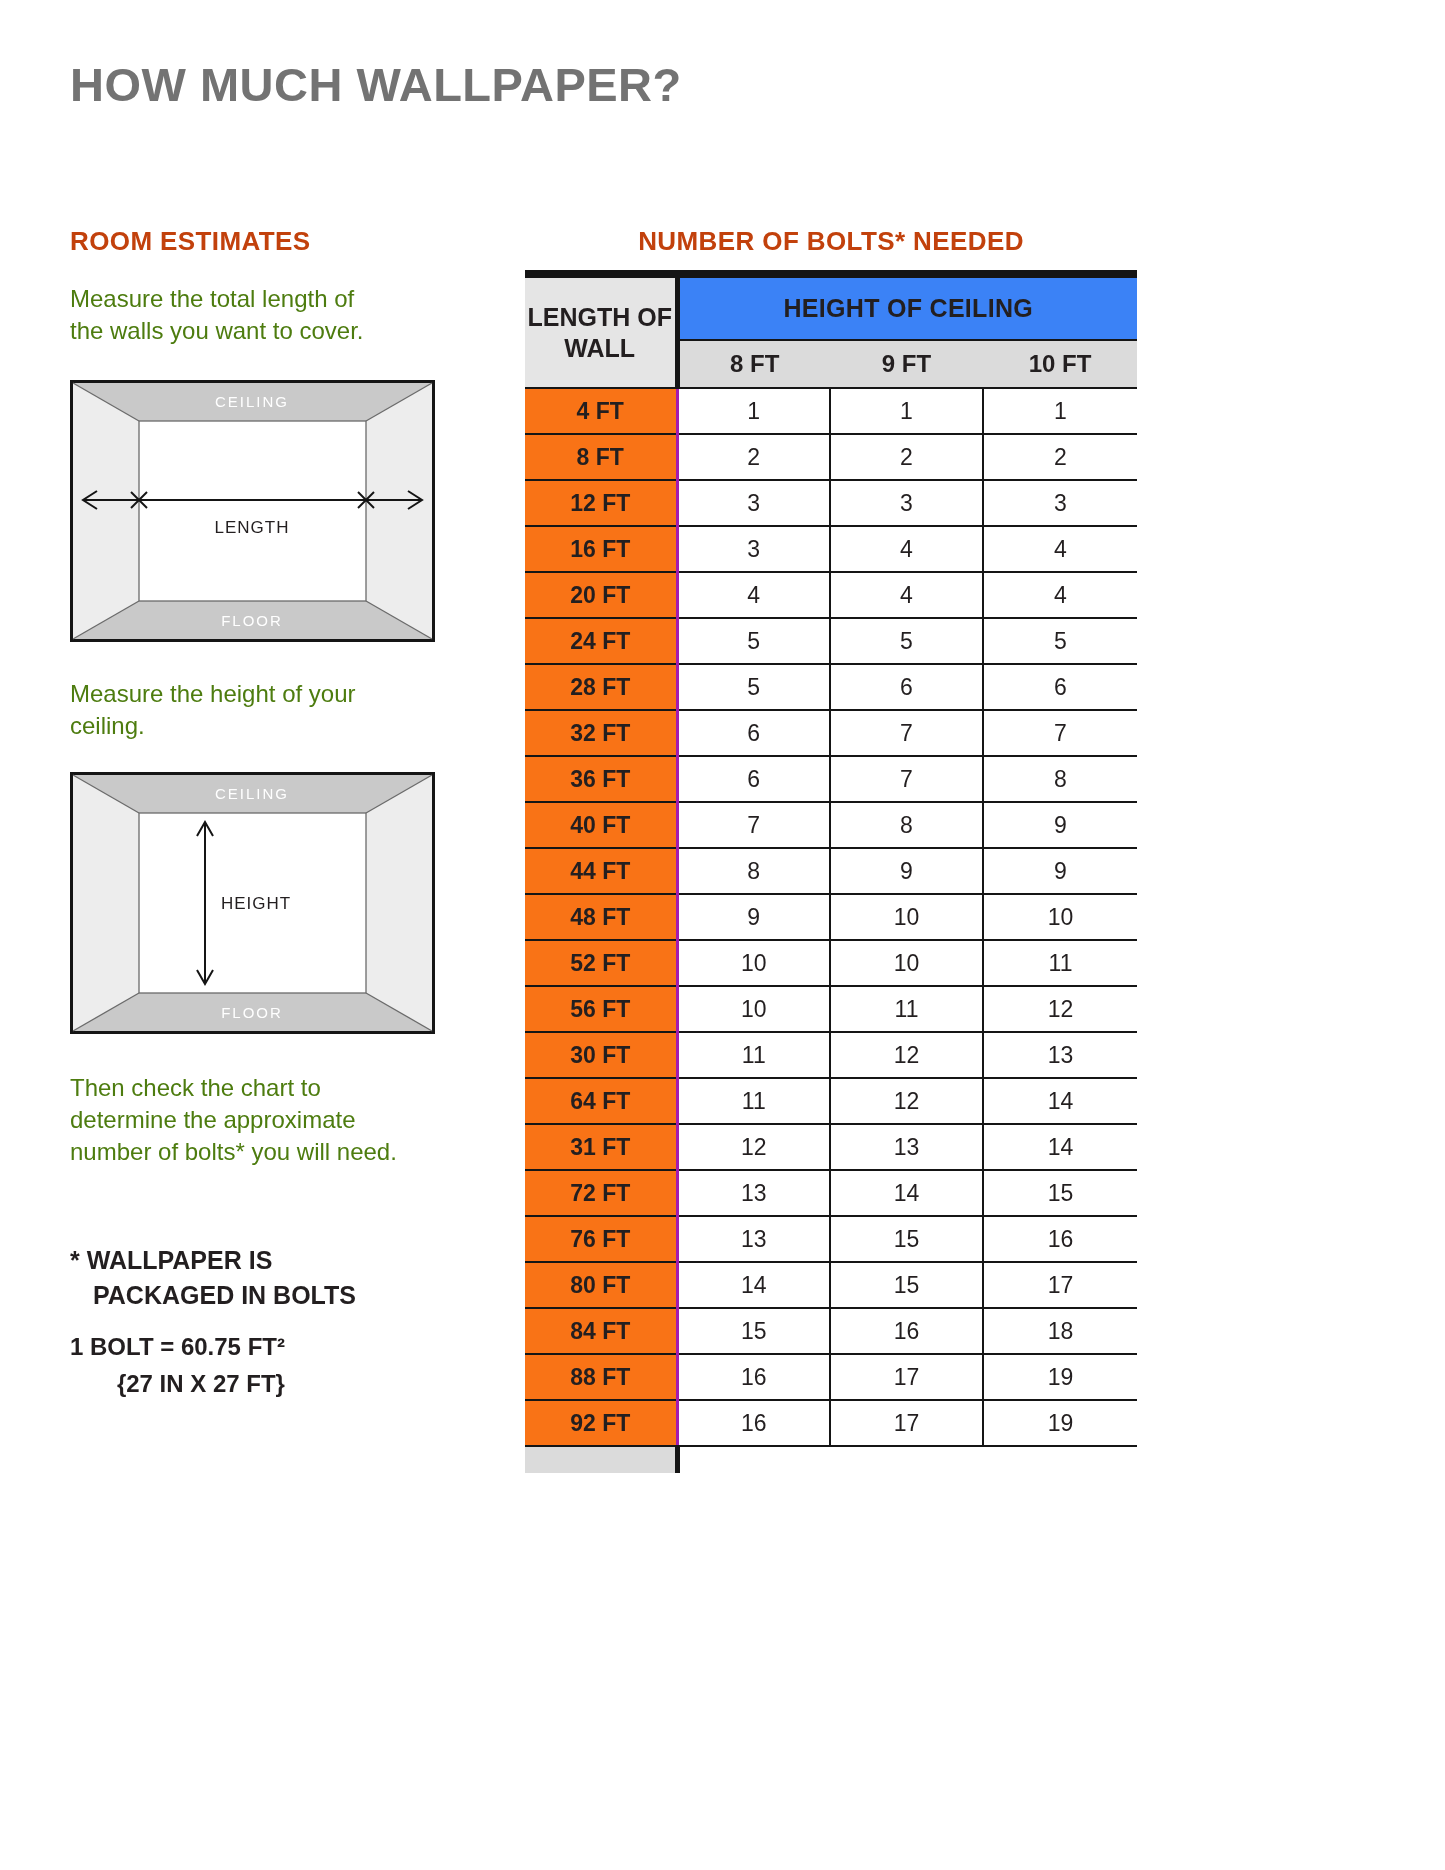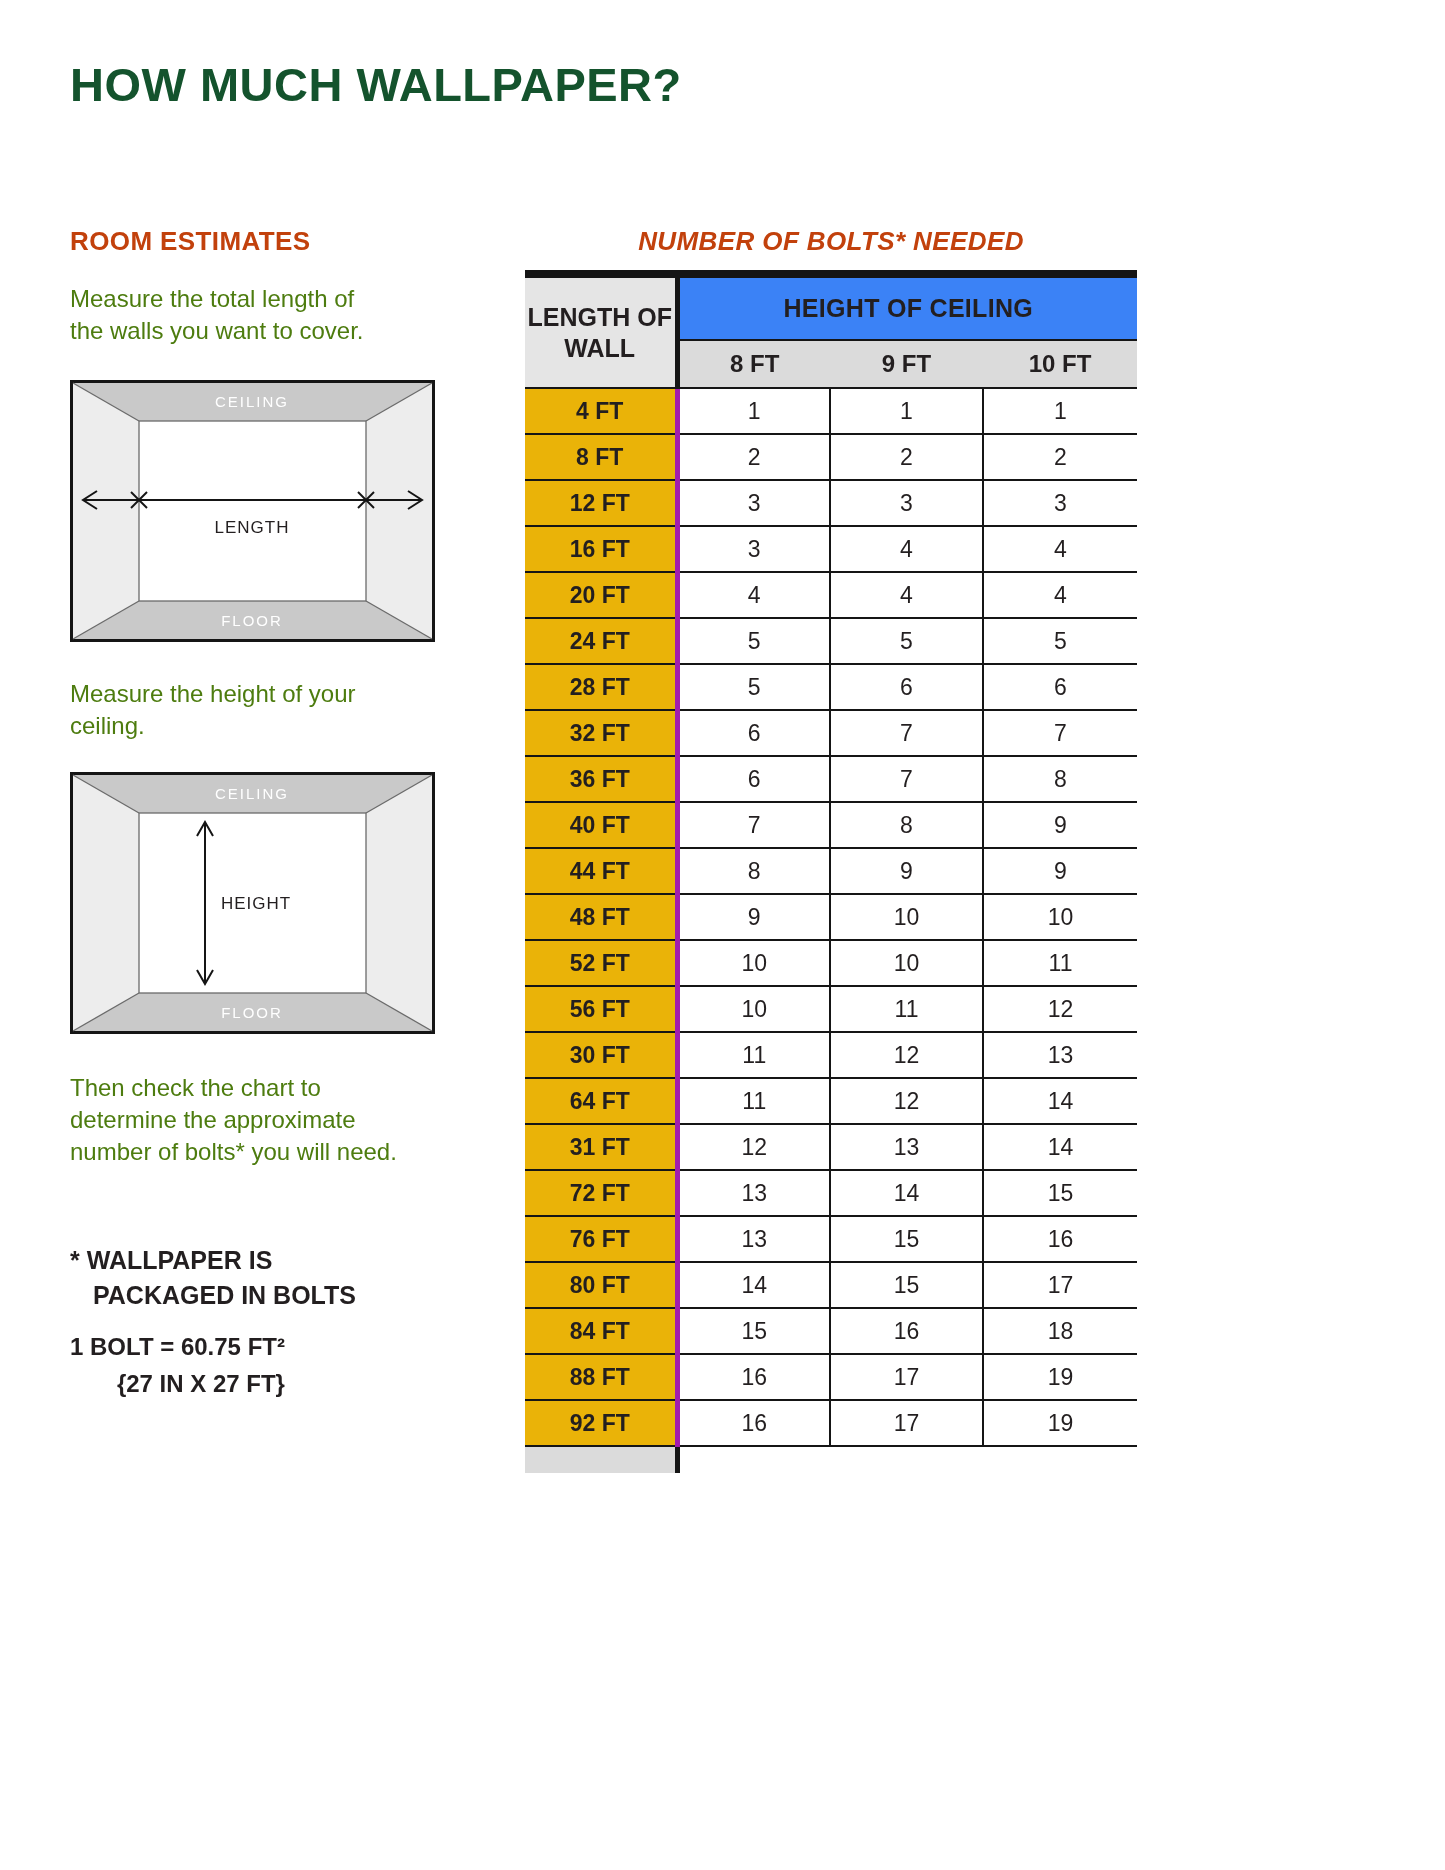--- a/index.html
+++ b/index.html
@@ -1,26 +1,26 @@
 <!DOCTYPE html>
 <html><head>
 <meta charset="utf-8">
 <style>
   * { margin:0; padding:0; box-sizing:border-box; }
   html, body { width:1445px; height:1870px; background:#ffffff; }
   body { font-family:"Liberation Sans", sans-serif; color:#231f20; position:relative; overflow:hidden; }
 
   .page-title {
     position:absolute; left:70px; top:57px;
-    font-size:47px; font-weight:bold; color:#14532d; letter-spacing:0.5px;
+    font-size:47px; font-weight:bold; color:#737373; letter-spacing:0.5px;
   }
 
   .section-heading { font-size:26px; font-weight:bold; color:#c2410c; letter-spacing:0.4px; }
   #room-heading  { position:absolute; left:70px; top:226px; }
-  #table-heading { position:absolute; left:525px; top:226px; width:612px; text-align:center;font-style:italic; }
+  #table-heading { position:absolute; left:525px; top:226px; width:612px; text-align:center; }
 
   .para { position:absolute; left:70px; font-size:24px; line-height:1.33; color:#4d7c0f; }
   #para-length { top:283px; width:320px; }
   #para-height { top:678px; width:320px; }
   #para-chart  { top:1072px; width:358px; }
 
   #diagram-length { position:absolute; left:70px; top:380px; }
   #diagram-height { position:absolute; left:70px; top:772px; }
 
   svg text { font-family:"Liberation Sans", sans-serif; }
@@ -46,21 +46,21 @@
   th.group {
     background:#3b82f6; height:66px; font-size:25px; font-weight:bold;
     letter-spacing:0.3px; border-bottom:2px solid #151515;
   }
   th.sub { background:#dbdbdb; height:48px; font-size:24px; font-weight:bold; }
 
   #bolts-table tbody th, #bolts-table tbody td {
     height:46px; font-size:23px; border-top:2px solid #151515;
   }
   #bolts-table tbody th {
-    background:#eab308; font-weight:bold; border-right:5px solid #a21caf;
+    background:#f97316; font-weight:bold; border-right:3px solid #a21caf;
   }
   #bolts-table tbody td { background:#ffffff; font-weight:normal; }
   #bolts-table tbody td + td { border-left:2px solid #151515; }
   #bolts-table tbody tr:last-child th,
   #bolts-table tbody tr:last-child td { border-bottom:2px solid #151515; }
 
   #bolts-table tfoot th { background:#dbdbdb; height:27px; border-right:5px solid #151515; }
   #bolts-table tfoot td { background:#ffffff; }
 </style>
 </head>

